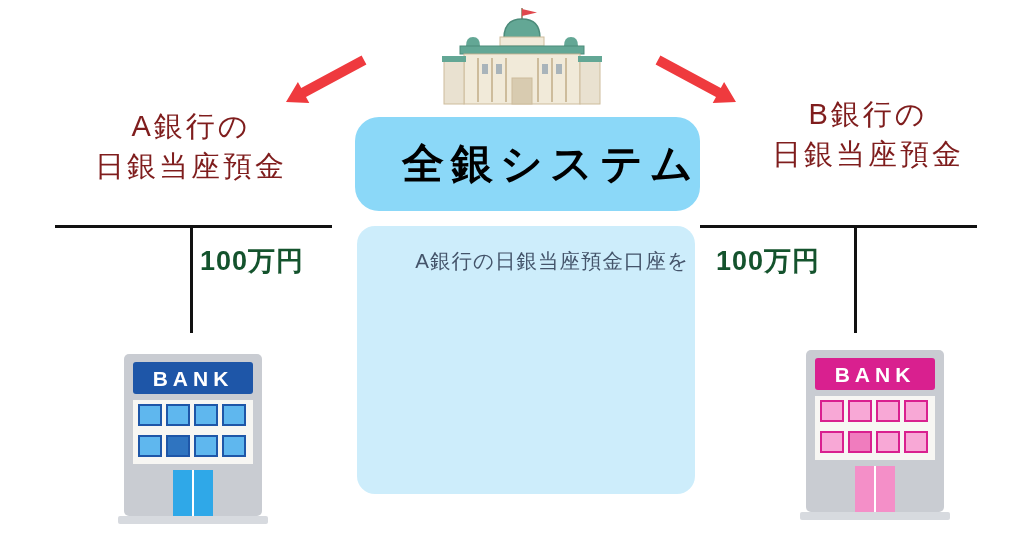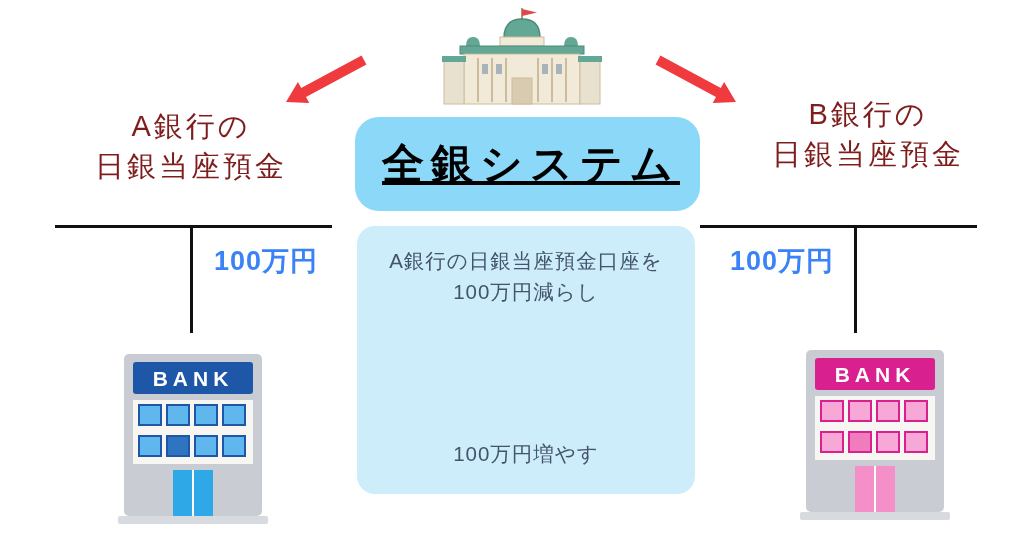--- a/index.html
+++ b/index.html
@@ -12,37 +12,37 @@
   .stage { position:absolute; top:0; left:0; width:1024px; height:538px; }
   .abs { position:absolute; }
 
   
   .account-title {
     font-size:29px; color:#7f1d1d; text-align:center;
     line-height:1.38; letter-spacing:3px; font-weight:500;
   }
   .t-line-h { background:#111; height:3px; }
   .t-line-v { background:#111; width:3px; }
-  .amount { font-size:27px; font-weight:700; color:#3b82f6; text-align:center; letter-spacing:1px; }
+  .amount { font-size:27px; font-weight:700; color:#14532d; letter-spacing:1px; }
 
   
   .title-box {
     background:var(--title-box-bg,#8BD8F8);
     border-radius:24px;
-    display:flex; align-items:center; justify-content:center;text-decoration:underline;
+    display:flex; align-items:center; justify-content:flex-end;
   }
   .title-box .title {
     font-size:42px; font-weight:800; color:#000;
     letter-spacing:7px; text-indent:7px; white-space:nowrap;
   }
   .info-box {
     background:var(--info-box-bg,#CDEDFB);
     border-radius:18px;
     color:var(--info-text,#44546A);
-    font-size:20.5px; text-align:center;
+    font-size:20.5px; text-align:right;
     display:flex; flex-direction:column; justify-content:space-between;
     padding:20px 6px 24px 6px;
   }
   .step { line-height:1.5; letter-spacing:1px; }
 
   svg text { font-family:"Liberation Sans","DejaVu Sans",sans-serif; }
 </style>
 </head>
 <body>
 
@@ -106,24 +106,22 @@
   <div class="abs t-line-v" style="left:854px; top:225px; height:108px;"></div>
   <div class="abs amount" style="left:716px; top:243px; width:132px;">100万円</div>
 
   <div class="abs title-box" style="left:355px; top:117px; width:345px; height:94px;">
     <div class="title">全銀システム</div>
   </div>
 
   <div class="abs info-box" style="left:357px; top:226px; width:338px; height:268px;">
     <div class="step">
       <div>A銀行の日銀当座預金口座を</div>
-      <div>100万円減らし</div>
     </div>
     <div class="step">
-      <div>100万円増やす</div>
     </div>
   </div>
 
   <svg class="abs" style="left:118px; top:352px;" width="150" height="172" viewBox="0 0 150 172">
     <rect x="6" y="2" width="138" height="162" rx="5" fill="var(--bank-wall)"></rect>
     <rect x="15" y="10" width="120" height="32" rx="3" fill="var(--bank-a-accent)"></rect>
     <text x="75" y="34" text-anchor="middle" font-size="21" font-weight="bold" fill="#ffffff" letter-spacing="5">BANK</text>
     <rect x="15" y="48" width="120" height="64" fill="var(--bank-inner-wall)"></rect>
     <g stroke="var(--bank-a-accent)" stroke-width="2">
       <rect x="21" y="53" width="22" height="20" fill="var(--bank-a-window)"></rect>

